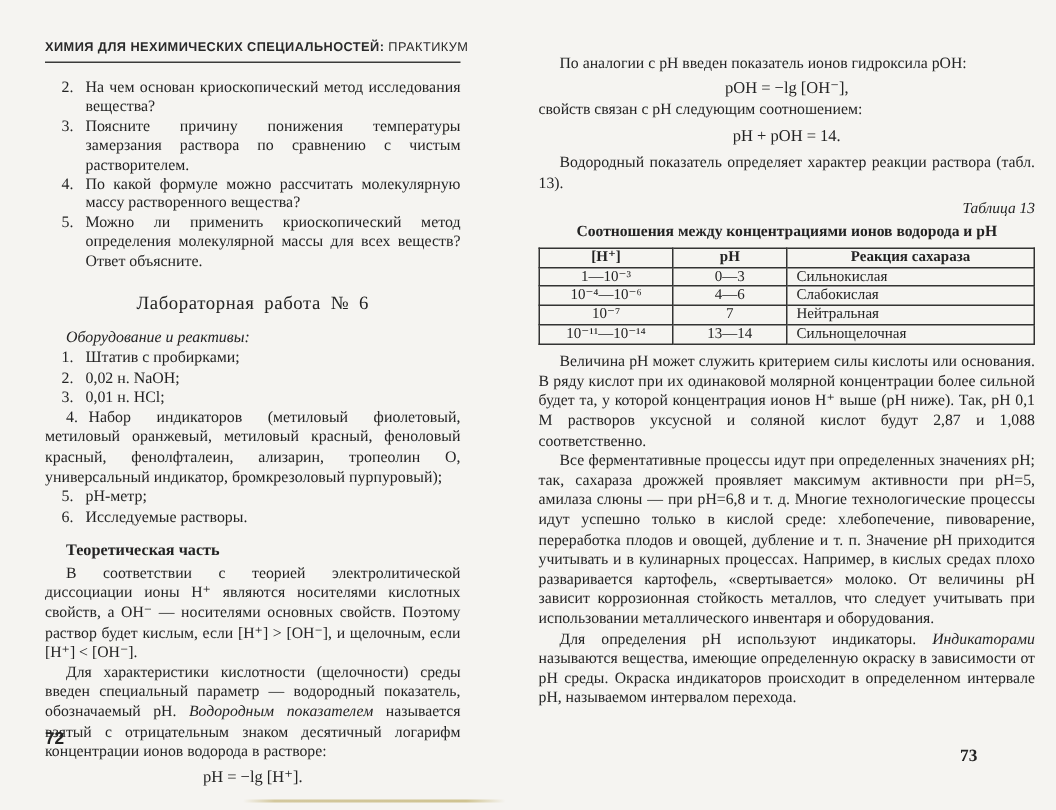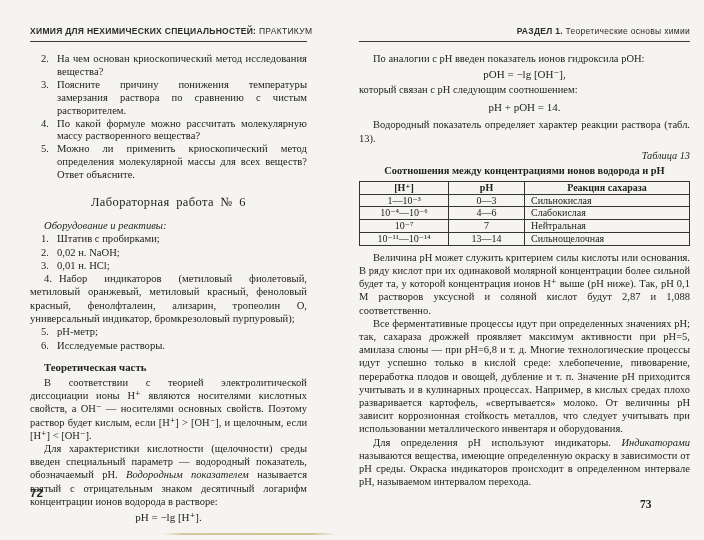--- a/index.html
+++ b/index.html
@@ -146,29 +146,26 @@
   <p class="para gap-top">В соответствии с теорией электролитической диссоциации ионы Н⁺ являются носителями кислотных свойств, а ОН⁻ — носителями основных свойств. Поэтому раствор будет кислым, если [Н⁺] &gt; [ОН⁻], и щелочным, если [Н⁺] &lt; [ОН⁻].</p>
 
   <p class="para"><span>Для характеристики кислотности (щелочности) среды введен специальный параметр — водородный показатель, обозначаемый pH. </span><span class="ital">Водородным показателем</span><span> называется взятый с отрицательным знаком десятичный логарифм концентрации ионов водорода в растворе:</span></p>
 
   <div class="formula">pH = −lg [H⁺].</div>
 
 </div>
 
 <div class="col col-right">
 
-  <div class="running-head">
-    <span class="rh-bold">РАЗДЕЛ 1.</span><span> Теоретические основы химии</span>
-  </div>
 
   <p class="para gap-top" style="margin-top:10px">По аналогии с pH введен показатель ионов гидроксила pOH:</p>
 
   <div class="formula">pOH = −lg [OH⁻],</div>
 
-  <p class="para noindent">который связан с pH следующим соотношением:</p>
+  <p class="para noindent">свойств связан с pH следующим соотношением:</p>
 
   <div class="formula formula-wide">pH + pOH = 14.</div>
 
   <p class="para">Водородный показатель определяет характер реакции раствора (табл. 13).</p>
 
   <div class="table-label">Таблица 13</div>
   <div class="table-caption">Соотношения между концентрациями ионов водорода и pH</div>
 
   <table class="ph-table">
     <thead>

